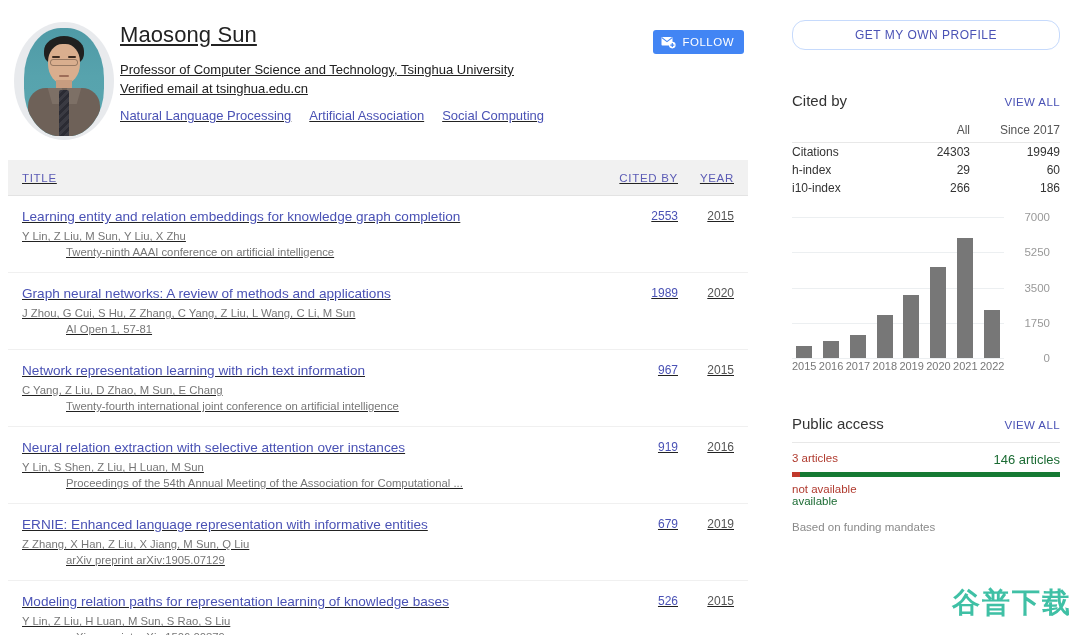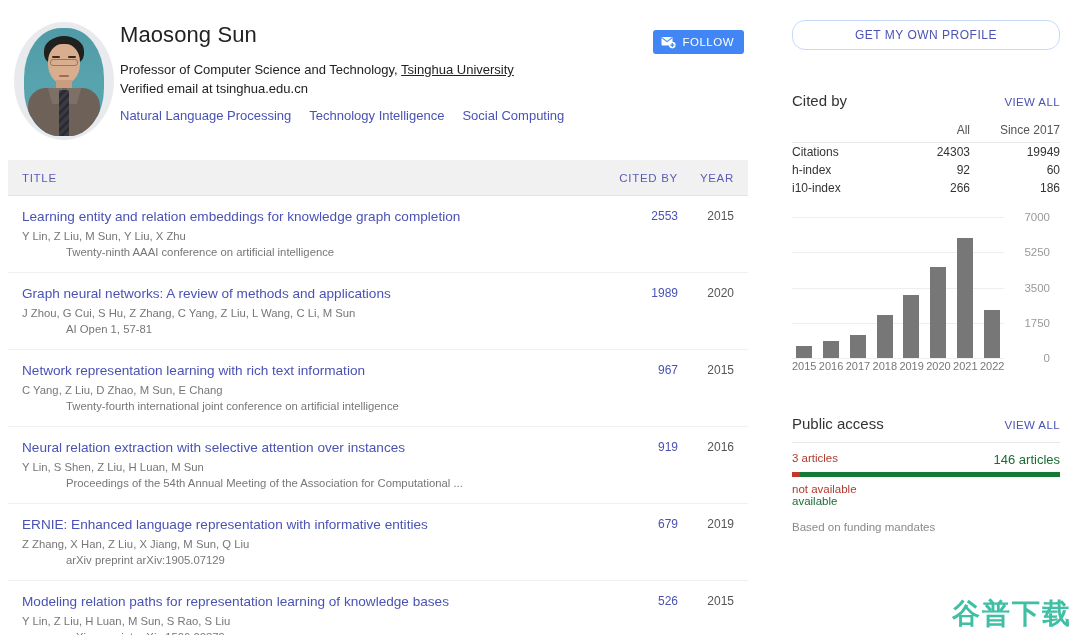--- a/index.html
+++ b/index.html
@@ -7,21 +7,21 @@
   html, body {
     width: 1080px; height: 635px;
     background: #ffffff;
     font-family: "Liberation Sans", sans-serif;
     color: #222;
     overflow: hidden;
   }
   .page { position: relative; width: 1080px; height: 635px; display: flex; }
 
   
-  .left-col { width: 780px; height: 635px; position: relative; padding-left: 8px; }
+  .left-col { width: 780px; height: 635px; position: relative; padding-left: 8px; text-decoration: underline; }
 
   .profile { display: flex; padding: 14px 0 0 0; position: relative; }
   .avatar-wrap { width: 112px; flex: 0 0 112px; padding-top: 8px; padding-left: 6px; }
   .avatar {
     width: 100px; height: 118px;
     border-radius: 50%;
     overflow: hidden;
     background: #e8eaed;
     position: relative;
   }
@@ -138,21 +138,21 @@
   .pa-right { font-size: 13px; color: #1b6b33; text-decoration: none; }
   .pa-bar { display: flex; height: 5px; margin-top: 5px; width: 100%; }
   .pa-bar .red { background: #c0392b; }
   .pa-bar .green { background: #157a33; flex: 1; }
   .pa-labels { display: flex; justify-content: space-between; margin-top: 6px; flex-direction: column; }
   .pa-lab-left { font-size: 11.5px; color: #b03a2e; }
   .pa-lab-right { font-size: 11.5px; color: #1b6b33; }
   .pa-note { font-size: 11.5px; color: #8a8a8a; margin-top: 14px; }
 
   .watermark {
-    position: absolute; right: 8px; bottom: 2px;
+    position: absolute; right: 8px; bottom: 13px;
     font-size: 28px; font-weight: bold; color: #3fc0a5;
     letter-spacing: 2px; font-family: "DejaVu Sans", sans-serif;
   }
 </style>
 </head>
 <body>
 
 <div class="page">
 
   <div class="left-col">
@@ -174,21 +174,21 @@
             <div class="tie"></div>
           </div>
         </div>
       </div>
 
       <div class="info">
         <div class="name">Maosong Sun</div>
         <div class="affil"><span>Professor of Computer Science and Technology, </span><a href="#">Tsinghua University</a></div>
         <div class="email">Verified email at tsinghua.edu.cn</div>
         <div class="interests">
-          <a href="#">Natural Language Processing</a><a href="#">Technology Intelligence</a><a href="#">Social Computing</a>
+          <a href="#">Natural Language Processing</a><a href="#">Artificial Association</a><a href="#">Social Computing</a>
         </div>
       </div>
 
       <button class="follow-btn">
         <span>
           <svg width="15" height="13" viewBox="0 0 15 13" aria-hidden="true">
             <rect x="0.5" y="1" width="11" height="8.5" rx="0.8" fill="#ffffff"></rect>
             <path d="M0.8 1.6 L6 5.6 L11.2 1.6" stroke="#4285f4" stroke-width="1.1" fill="none"></path>
             <circle cx="11.3" cy="9.1" r="3.3" fill="#ffffff"></circle>
             <path d="M11.3 7.1 v4 M9.3 9.1 h4" stroke="#4285f4" stroke-width="1.2"></path>
@@ -281,21 +281,21 @@
         </tr>
       </thead>
       <tbody id="metrics-body">
           <tr>
             <td class="lbl">Citations</td>
             <td class="c1">24303</td>
             <td class="c2">19949</td>
           </tr>
           <tr>
             <td class="lbl">h-index</td>
-            <td class="c1">92</td>
+            <td class="c1">29</td>
             <td class="c2">60</td>
           </tr>
           <tr>
             <td class="lbl">i10-index</td>
             <td class="c1">266</td>
             <td class="c2">186</td>
           </tr>
         </tbody>
     </table>
 

